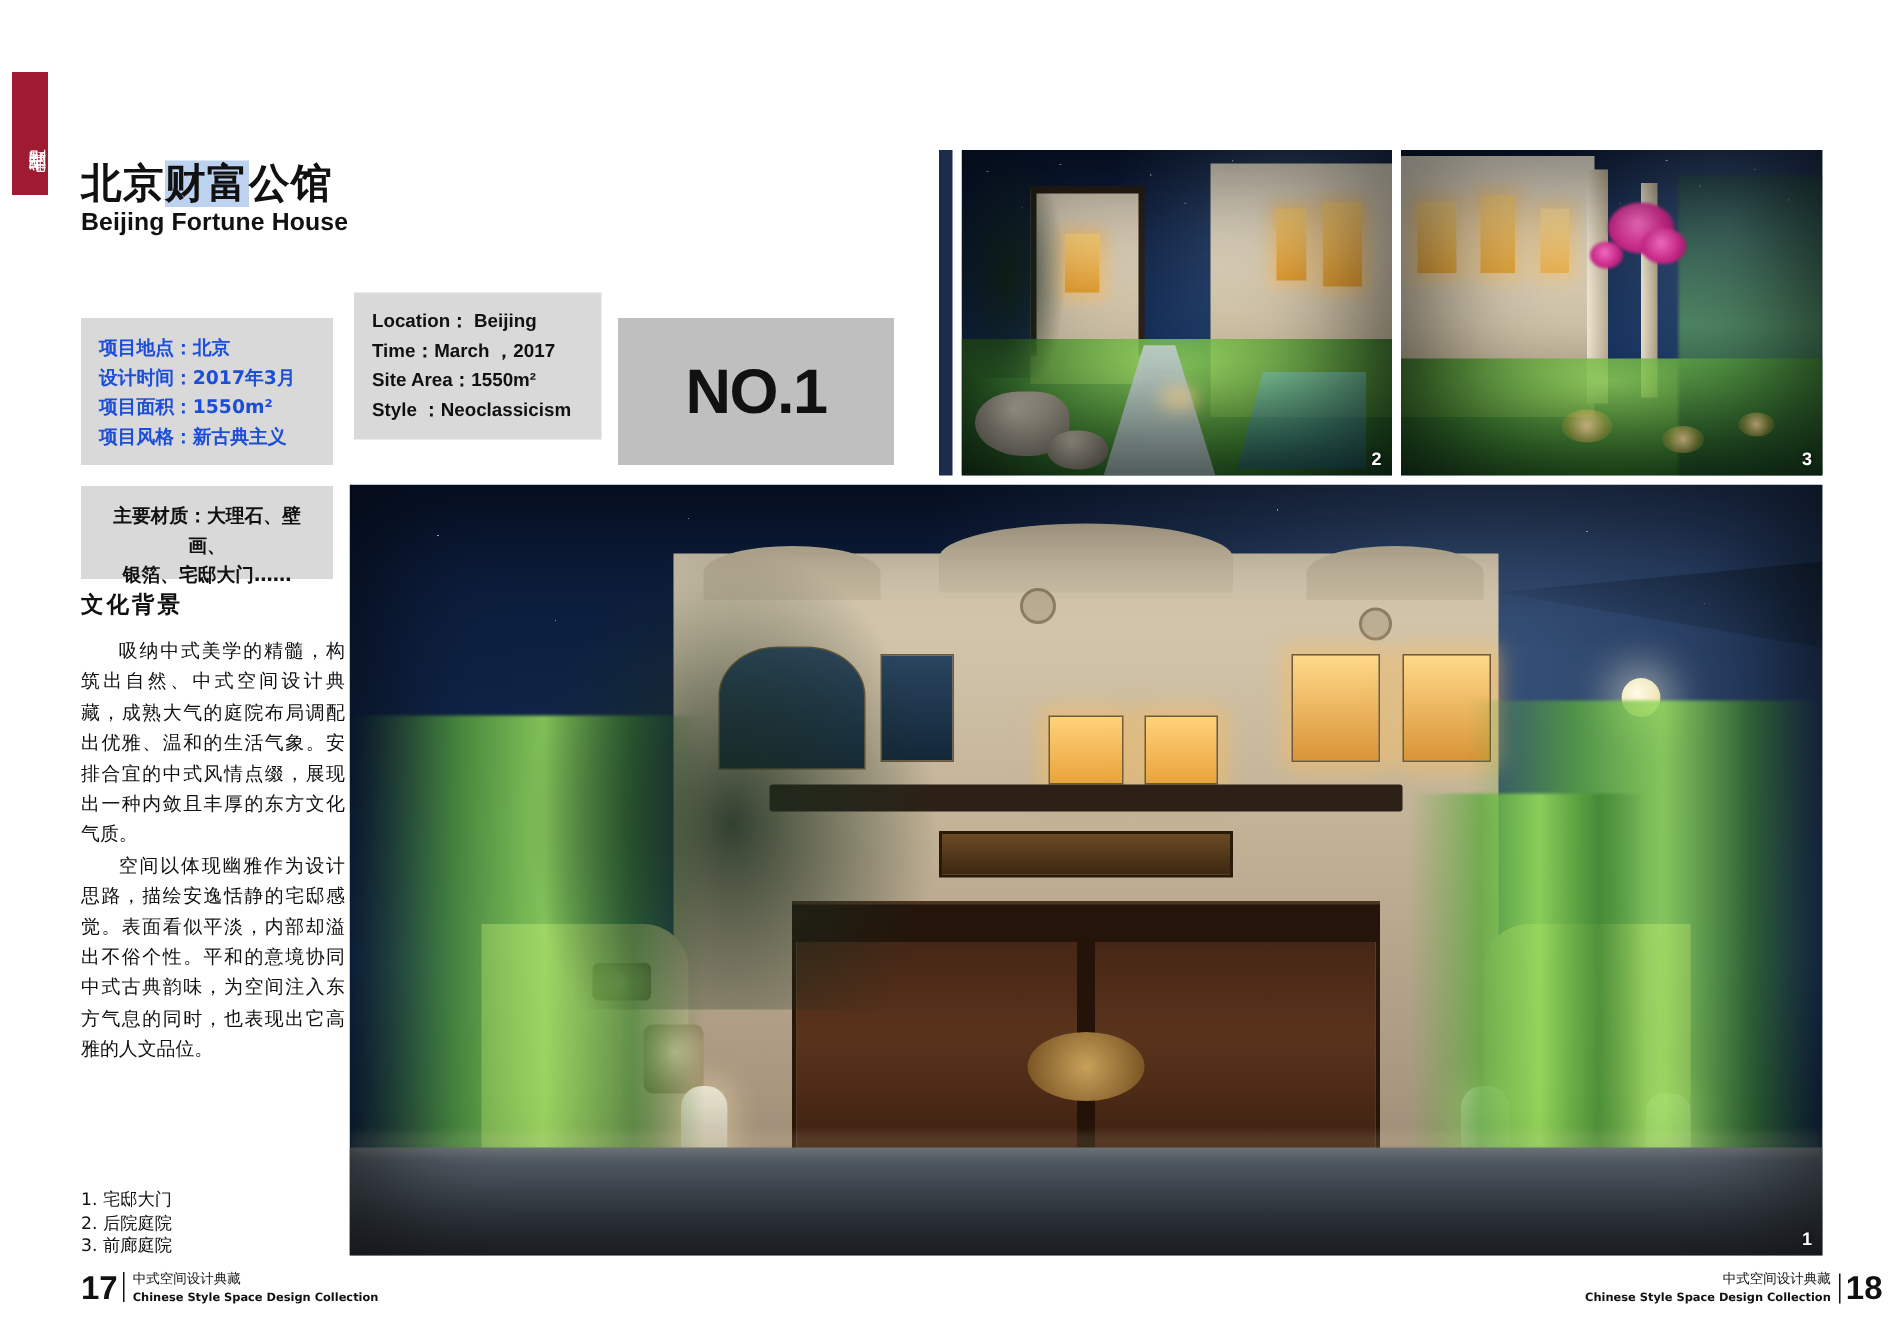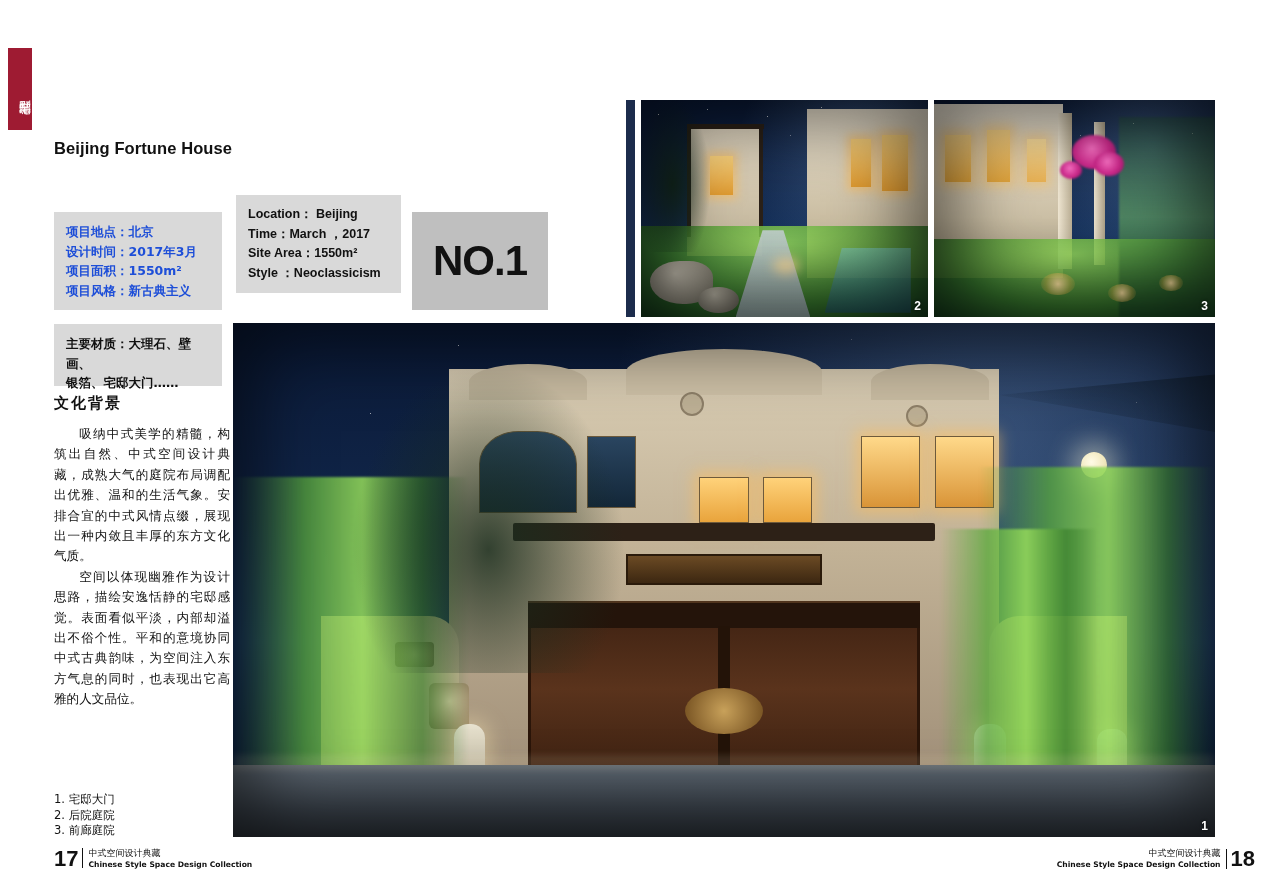--- a/index.html
+++ b/index.html
@@ -92,21 +92,21 @@
   .info-en .line {
     font-size: 12.5px;
     line-height: 19.5px;
     font-weight: bold;
     color: #111;
   }
   .no-box {
     position: absolute;
     left: 412px;
     top: 212px;
-    width: 136px;
+    width: 184px;
     height: 98px;
     background: #bfbfbf;
     display: flex;
     align-items: center;
     justify-content: center;
   }
   .no-box .no-text {
     font-size: 42px;
     font-weight: bold;
     letter-spacing: -1px;
@@ -117,20 +117,21 @@
     top: 324px;
     width: 168px;
     height: 62px;
     font-family: "DejaVu Sans", "Liberation Sans", sans-serif;
   }
   .materials .line {
     font-size: 12.5px;
     line-height: 19.5px;
     font-weight: bold;
     color: #111;
+    text-align: center;
   }
   
   .culture-head {
     position: absolute;
     left: 54px;
     top: 394px;
     font-size: 15px;
     font-weight: bold;
     font-family: Liberation Sans, sans-serif;
     color: #111;
@@ -349,20 +350,23 @@
 </style>
 </head>
 <body>
 
 <div class="page">
 
   <div class="side-tab">
     <span>别墅宅邸</span>
   </div>
 
+  <div class="title-cn">
+    <span>北京</span><span class="hl">财富</span><span>公馆</span>
+  </div>
   <div class="title-en">Beijing Fortune House</div>
 
   <div class="info-box info-cn">
     <div class="line">项目地点：北京</div>
     <div class="line">设计时间：2017年3月</div>
     <div class="line">项目面积：1550m²</div>
     <div class="line">项目风格：新古典主义</div>
   </div>
 
   <div class="info-box info-en">

